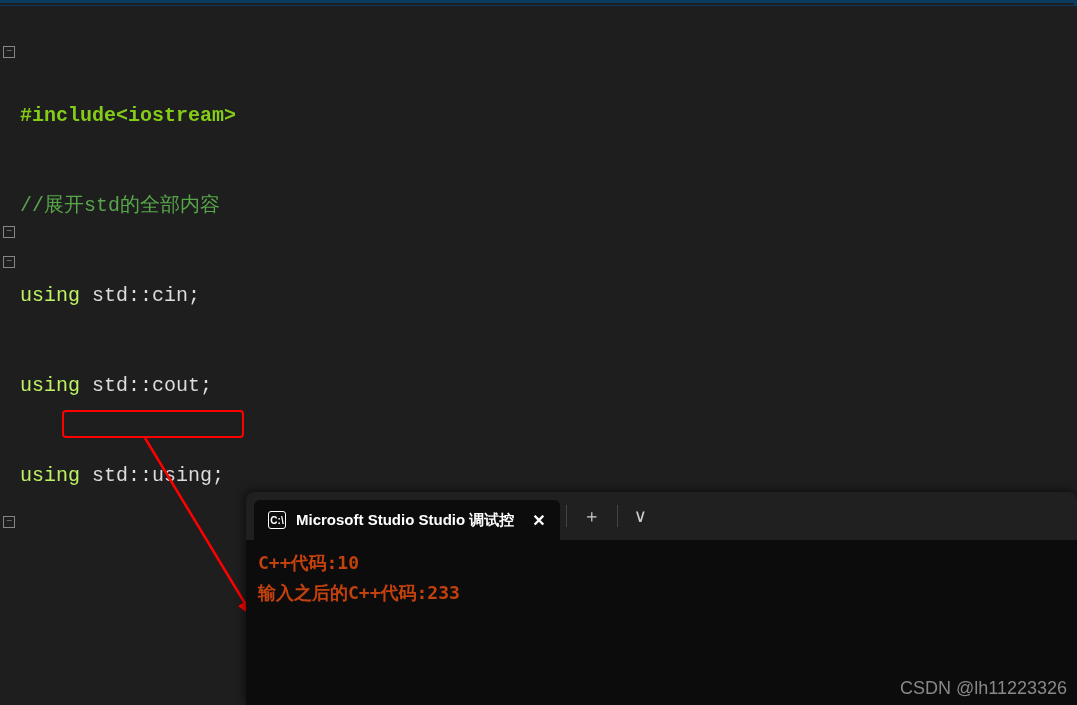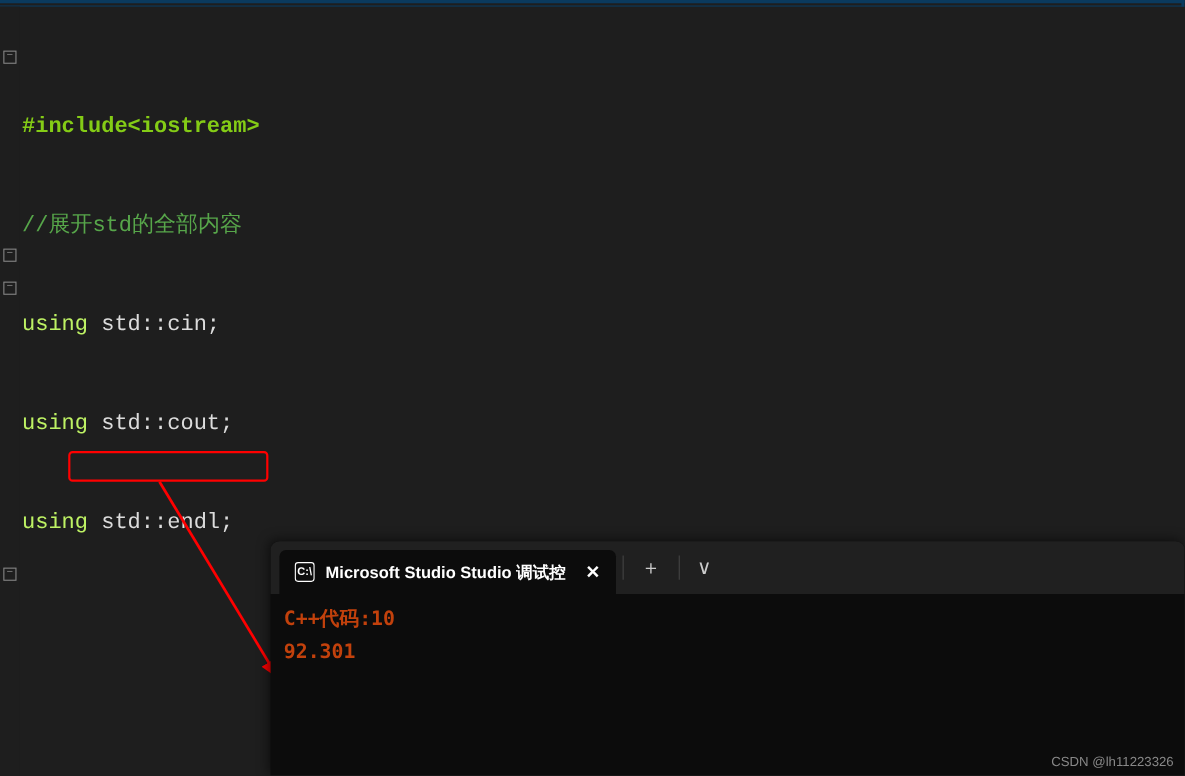--- a/index.html
+++ b/index.html
@@ -121,42 +121,42 @@
       font-size: 18px;
       font-weight: bold;
       line-height: 30px;
       white-space: pre;
     }
     .watermark {
       position: absolute;
       right: 10px;
       bottom: 6px;
       color: #888;
-      font-size: 12px;
+      font-size: 18px;
       font-family: Arial, sans-serif;
       text-align: center;
     }
   </style>
 </head>
 <body>
 
 <div class="top-border"></div>
 
 <div class="editor">
   <div class="gutter">
     <div class="fold-marker" style="top:40px">−</div>
     <div class="fold-marker" style="top:220px">−</div>
     <div class="fold-marker" style="top:250px">−</div>
     <div class="fold-marker" style="top:510px">−</div>
   </div>
   <span class="code-line preproc">#include&lt;iostream&gt;</span>
   <span class="code-line comment">//展开std的全部内容</span>
   <span class="code-line"><span class="keyword">using</span><span class="plain"> std::cin;</span></span>
   <span class="code-line"><span class="keyword">using</span><span class="plain"> std::cout;</span></span>
-  <span class="code-line"><span class="keyword">using</span><span class="plain"> std::endl;</span></span>
+  <span class="code-line"><span class="keyword">using</span><span class="plain"> std::using;</span></span>
   
   
   
   
   
   
   
   
   
   <span class="code-line"></span>
@@ -183,16 +183,16 @@
     <div class="console-tab">
       <span class="console-icon">C:\</span>
       <span>Microsoft Studio Studio 调试控</span>
       <span class="tab-close">✕</span>
     </div>
     <div class="titlebar-divider"></div>
     <span class="titlebar-btn">＋</span>
     <div class="titlebar-divider"></div>
     <span class="titlebar-btn">∨</span>
   </div>
-  <div class="console-body"><div>C++代码:10</div><div>92.301</div></div>
+  <div class="console-body"><div>C++代码:10</div><div>输入之后的C++代码:233</div></div>
 </div>
 
 <div class="watermark">CSDN @lh11223326</div>
 
 </body></html>

